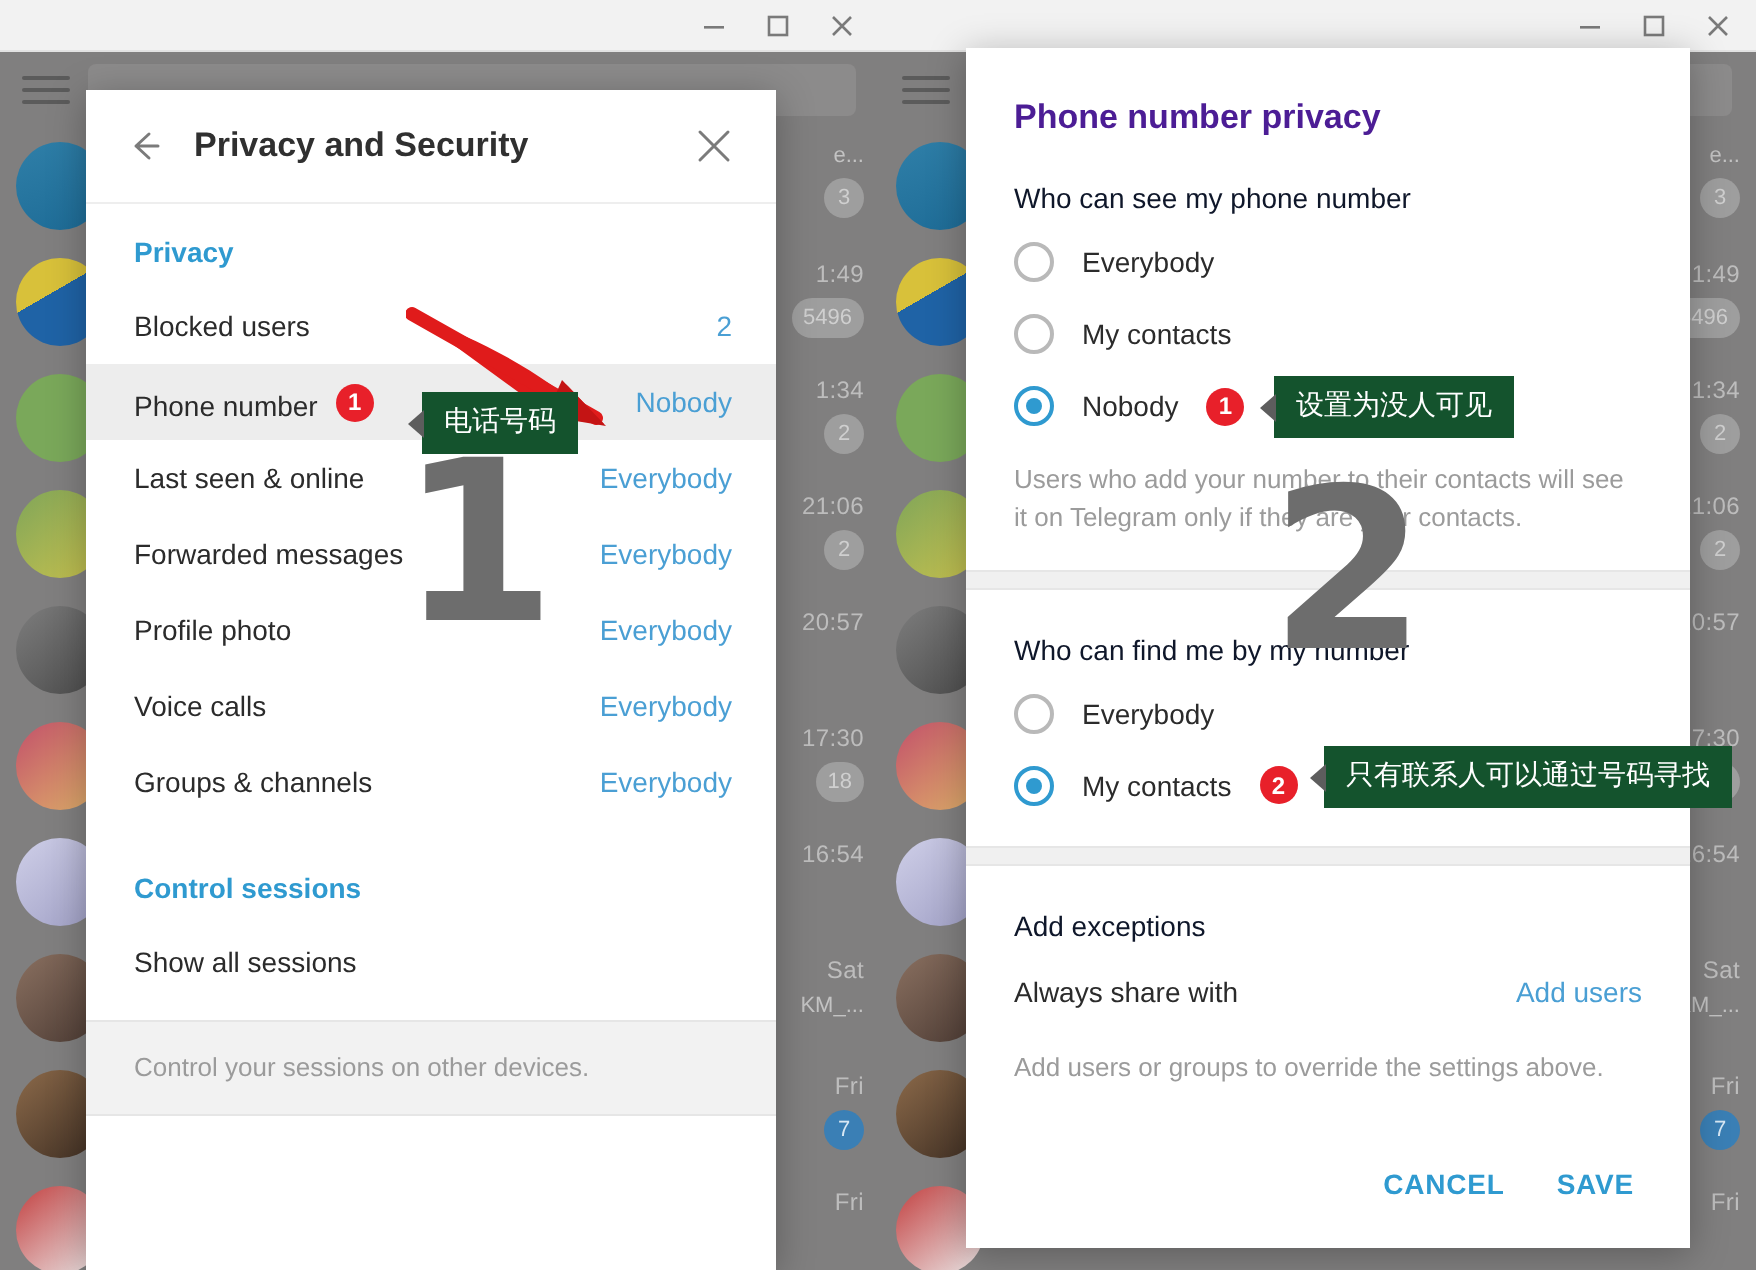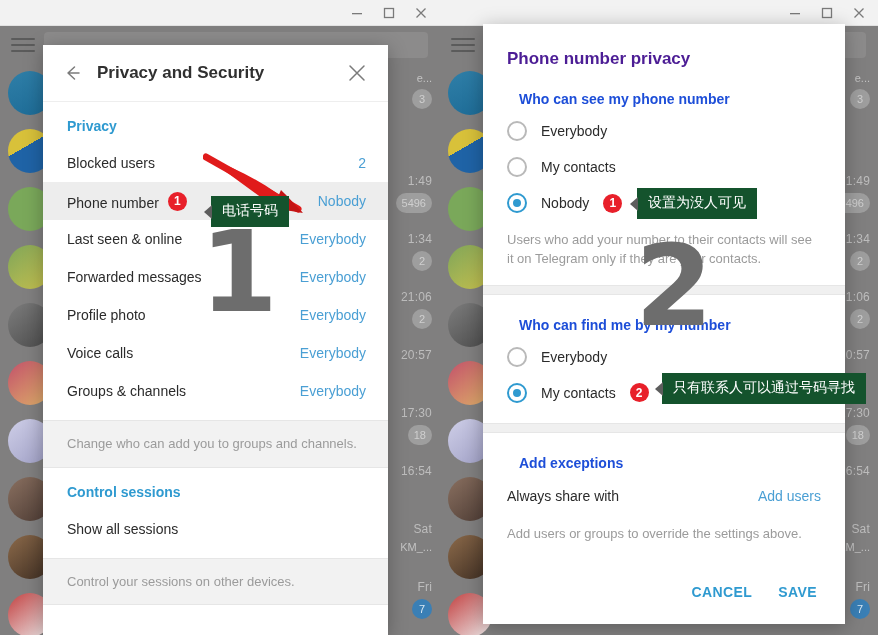--- a/index.html
+++ b/index.html
@@ -48,21 +48,21 @@
     padding: 0 8px 0 8px;
   }
   .avatar {
     width: 44px; height: 44px; border-radius: 50%; flex: none;
     background: #9a9a9a; overflow: hidden; position: relative;
   }
   .chat-meta {
     position: absolute; right: 8px; top: 8px; width: 62px;
     display: flex; flex-direction: column; align-items: flex-end; gap: 5px;
   }
-  .chat-time { font-size: 12px; color: #bdbdbd; letter-spacing: .2px; margin-top: 44px; }
+  .chat-time { font-size: 12px; color: #bdbdbd; letter-spacing: .2px; }
   .chat-snip { font-size: 11px; color: #c3c3c3; }
   .badge-grey {
     min-width: 20px; height: 20px; padding: 0 6px; border-radius: 10px;
     background: #9e9e9e; color: #cfcfcf; font-size: 11px;
     display: flex; align-items: center; justify-content: center;
   }
   .badge-blue {
     min-width: 20px; height: 20px; padding: 0 6px; border-radius: 10px;
     background: #3a7fb5; color: #d8e8f4; font-size: 11px;
     display: flex; align-items: center; justify-content: center;
@@ -97,21 +97,21 @@
   .sep-note {
     background: #f2f2f2; border-top: 1px solid #e6e6e6; border-bottom: 1px solid #e6e6e6;
     color: #9b9b9b; font-size: 13px; padding: 14px 22px 14px 24px; line-height: 1.35;
   }
   .block-gap { height: 10px; }
 
   
   .dlg-phone { left: 43px; top: 24px; width: 362px; height: 600px; }
   .ph-title { font-size: 17px; font-weight: bold; color: #4c1d95; padding: 25px 24px 0 24px; }
   .ph-sec {
-    color: #1d4ed8; font-size: 14px; font-weight: bold; padding: 22px 24px 6px 36px;
+    color: #0f172a; font-size: 14px; font-weight: normal; padding: 22px 24px 6px 24px;
   }
   .opt {
     display: flex; align-items: center; gap: 14px; height: 36px;
     padding: 0 24px; font-size: 14px; color: #2b2b2b;
   }
   .radio { width: 20px; height: 20px; border-radius: 50%; border: 2px solid #b9b9b9; flex: none; }
   .radio.on { border-color: #2f9ad0; position: relative; }
   .radio.on::after {
     content: ""; position: absolute; left: 4px; top: 4px;
     width: 8px; height: 8px; border-radius: 50%; background: #2f9ad0;
@@ -310,21 +310,20 @@
       </div>
 
       <div class="row">
         <div class="row-label">
           <span>Groups &amp; channels</span>
         </div>
         <div class="val">Everybody</div>
       </div>
 
       <div class="block-gap"></div>
-      <div class="sep-note">Change who can add you to groups and channels.</div>
 
       <div class="sec-title">Control sessions</div>
       <div class="row">
         <div class="row-label">
           <span>Show all sessions</span>
         </div>
       </div>
       <div class="block-gap"></div>
       <div class="sep-note">Control your sessions on other devices.</div>
     </div>

